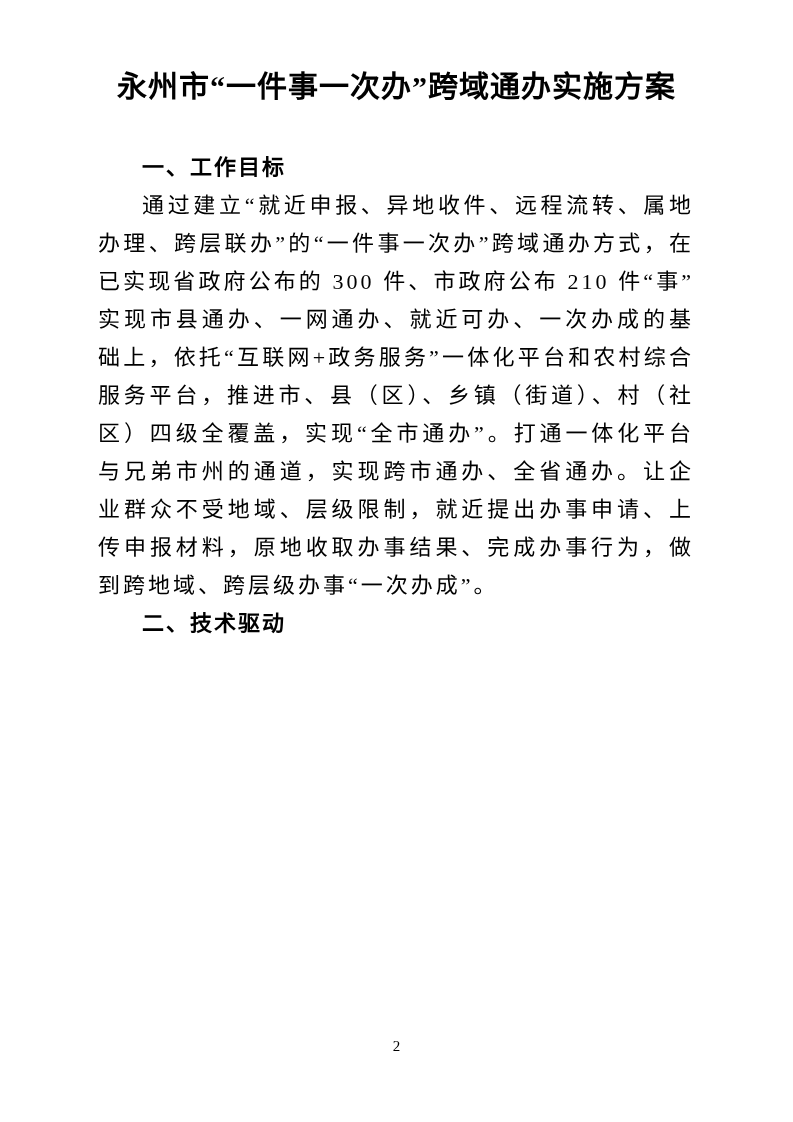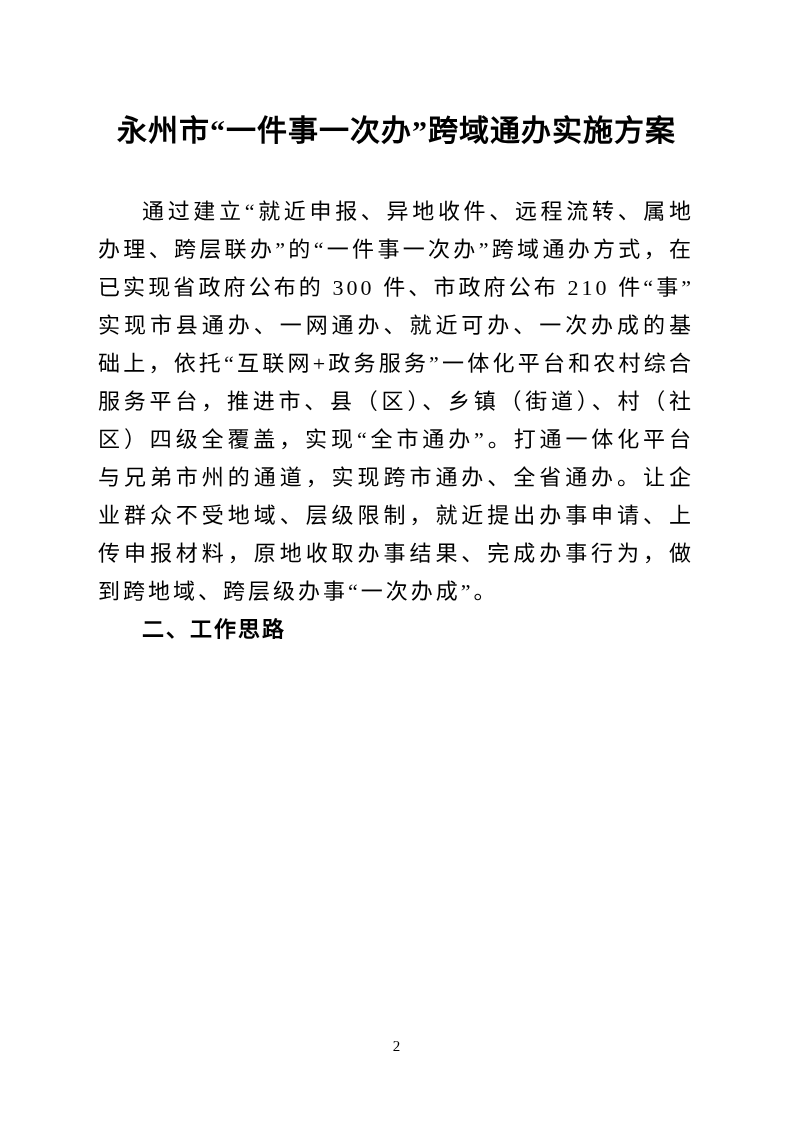--- a/index.html
+++ b/index.html
@@ -12,21 +12,21 @@
     position: relative;
     width: 793px;
     height: 1122px;
     background: #ffffff;
     color: #000000;
     overflow: hidden;
     font-family: "Liberation Serif", "DejaVu Serif", serif;
   }
   .doc-title {
     margin: 0;
-    padding-top: 108px;
+    padding-top: 64px;
     text-align: center;
     font-family: "Liberation Serif", "DejaVu Serif", serif;
     font-weight: 700;
     font-size: 30px;
     line-height: 46px;
     letter-spacing: 1px;
     color: #000000;
   }
   .doc-body {
     margin: 39px 99px 0 98px; 
@@ -66,23 +66,24 @@
 </head>
 <body>
 
 <div class="page">
 
   <h1 class="doc-title">永州市“一件事一次办”跨域通办实施方案</h1>
 
   <div class="doc-body">
 
 
+    <h2 class="heading">一、工作目标</h2>
 
     <p class="para">通过建立“就近申报、异地收件、远程流转、属地办理、跨层联办”的“一件事一次办”跨域通办方式，在已实现省政府公布的 300 件、市政府公布 210 件“事”实现市县通办、一网通办、就近可办、一次办成的基础上，依托“互联网+政务服务”一体化平台和农村综合服务平台，推进市、县（区）、乡镇（街道）、村（社区）四级全覆盖，实现“全市通办”。打通一体化平台与兄弟市州的通道，实现跨市通办、全省通办。让企业群众不受地域、层级限制，就近提出办事申请、上传申报材料，原地收取办事结果、完成办事行为，做到跨地域、跨层级办事“一次办成”。</p>
 
-    <h2 class="heading">二、工作思路</h2>
+    <h2 class="heading">二、技术驱动</h2>
 
 
   </div>
 
   <div class="page-number">2</div>
 
 </div>
 
 </body></html>

